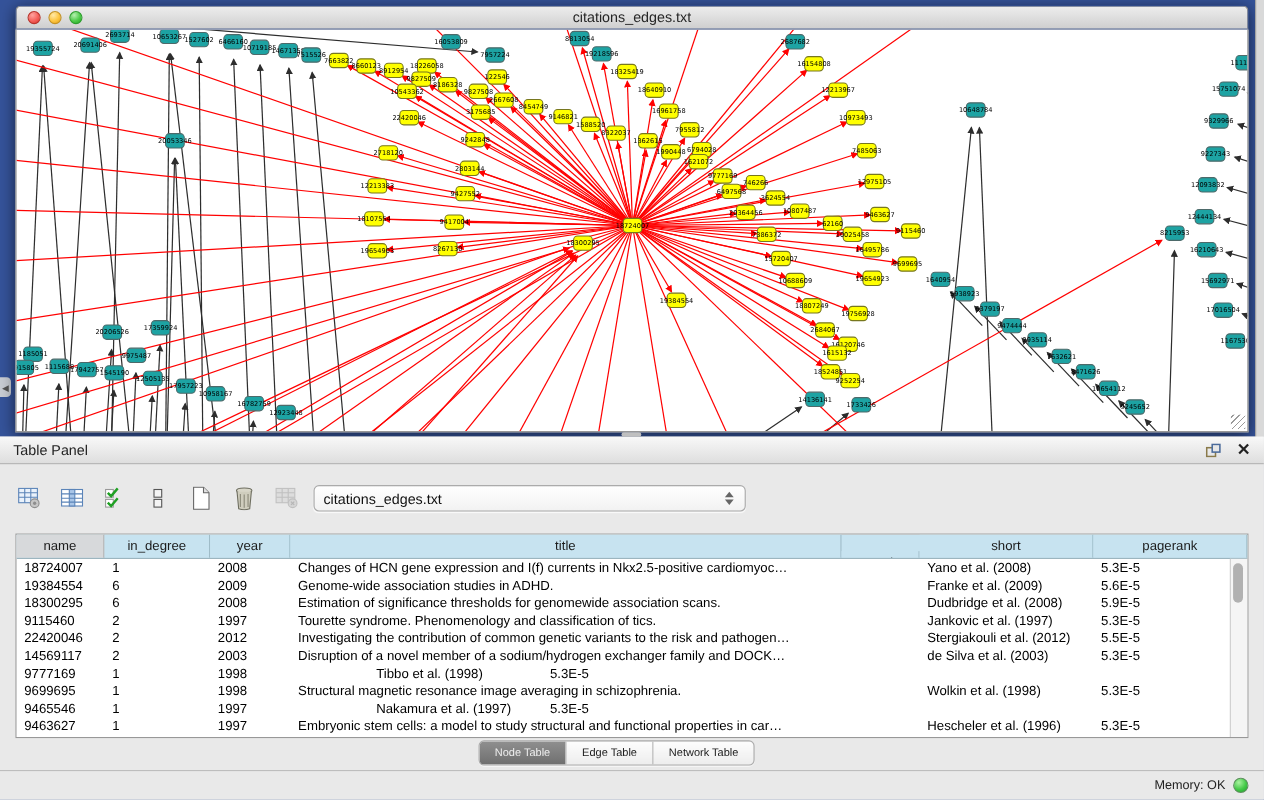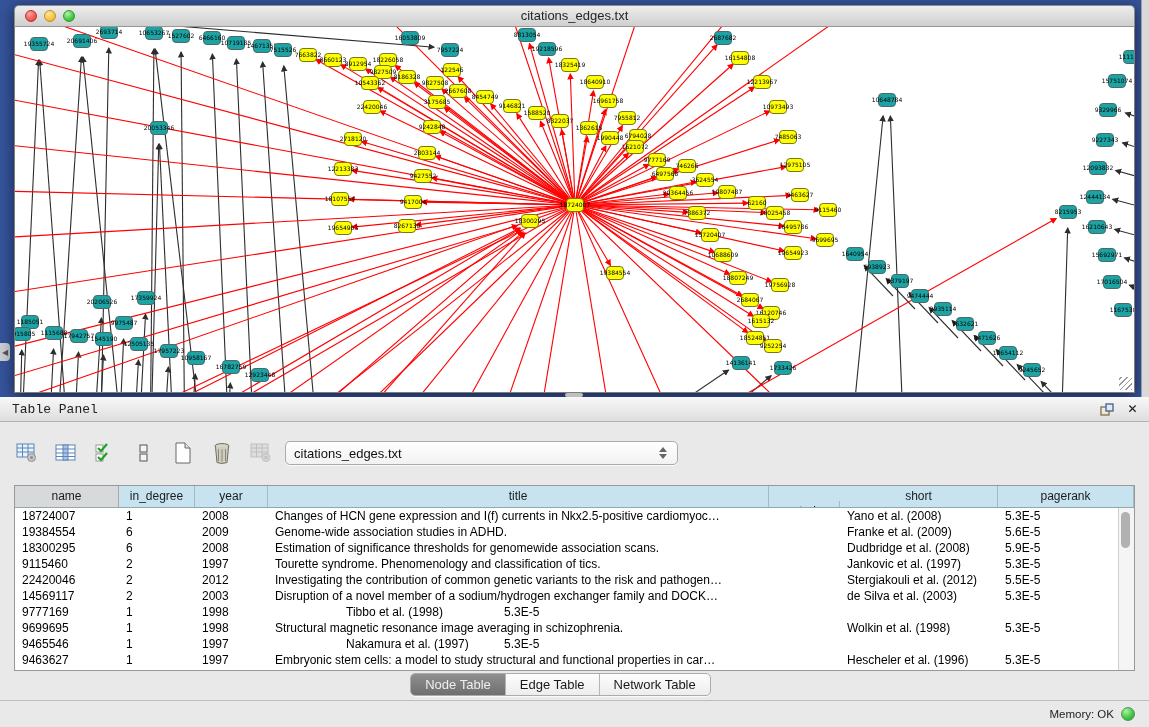--- a/index.html
+++ b/index.html
@@ -30,21 +30,21 @@
   .be{stroke:#2d2d2d;stroke-width:1.1;}
   .node-rect-y{fill:#ffff00;stroke:#77771f;stroke-width:1;}
   .node-rect-t{fill:#1da3a3;stroke:#4d6a6a;stroke-width:1;}
   .node-label{font-family:"DejaVu Sans",sans-serif;font-size:6px;fill:#000;text-anchor:middle;}
   .resize-grip{position:absolute;right:2px;bottom:2px;width:13px;height:13px;
        background:repeating-linear-gradient(315deg,#9a9a9a 0 1px,transparent 1px 4px);}
 
   
   .table-panel{position:absolute;left:0;top:397px;width:1149px;height:330px;background:#e9e9e9;}
   .tp-header{height:25px;background:linear-gradient(#f8f8f8,#dedede);border-bottom:1px solid #b3b3b3;
-             display:flex;align-items:center;padding:0 12px;box-sizing:border-box;position:relative;font-family:Liberation Mono, monospace;}
+             display:flex;align-items:center;padding:0 12px;box-sizing:border-box;position:relative;}
   .tp-title{font-size:13px;color:#222;}
   .tp-actions{margin-left:auto;display:flex;align-items:center;gap:14px;}
   .float-icon svg{display:block;}
   .close-icon{font-size:15px;font-weight:bold;color:#222;line-height:15px;cursor:default;}
 
   .tp-toolbar{position:absolute;left:14px;top:38px;height:36px;display:flex;align-items:center;gap:13px;}
   .tbtn{width:26px;height:26px;display:flex;align-items:center;justify-content:center;}
   .fx{font-family:"Liberation Serif",serif;font-style:italic;font-weight:bold;font-size:15px;color:#222;}
   .combo{position:absolute;left:285px;top:44px;width:393px;height:24px;background:linear-gradient(#ffffff,#f2f2f2);
          border:1px solid #ababab;border-radius:5px;box-sizing:border-box;display:flex;align-items:center;
@@ -61,29 +61,29 @@
   .grid-inner{display:flex;flex:1;min-height:0;}
   .grid-cols{flex:1;display:flex;flex-direction:column;min-width:0;}
   .thead{display:flex;height:21px;flex:0 0 21px;background:#c7e3f0;border-bottom:1px solid #8fa8b2;}
   .th{font-size:12px;color:#1c1c1c;text-align:center;line-height:20px;border-right:1px solid #9fbcc8;
       box-sizing:border-box;white-space:nowrap;overflow:hidden;background:#c7e3f0;}
   .th.th-name{background:#d7d9db;border-right:1px solid #a9a9a9;}
   .tbody{flex:1;overflow:hidden;}
   .tr{display:flex;height:16px;}
   .td{font-size:12px;color:#000;line-height:16px;padding-left:7px;box-sizing:border-box;
       white-space:nowrap;overflow:hidden;}
-  .c0{width:104px;}.c1{width:76px;}.c2{width:73px;}.c3{width:501px;}.c4{width:71px;margin-top:15px;}.c5{width:158px;}.c6{flex:1;}
+  .c0{width:80px;}.c1{width:96px;}.c2{width:73px;}.c3{width:501px;}.c4{width:71px;margin-top:15px;}.c5{width:158px;}.c6{flex:1;}
   .vscroll{flex:0 0 15px;background:#f5f5f5;border-left:1px solid #cfcfcf;position:relative;}
   .vthumb{position:absolute;left:2px;top:4px;width:9px;height:36px;background:#b1b1b1;border-radius:5px;}
 
   
   .tabs{position:absolute;left:0;top:276px;width:1121px;display:flex;justify-content:center;}
   .segctl{display:flex;border:1px solid #ababab;border-radius:5px;overflow:hidden;height:21px;
           background:linear-gradient(#fdfdfd,#ededed);box-shadow:0 1px 0 rgba(255,255,255,.7);}
-  .seg{font-size:13px;line-height:21px;padding:0 14px;color:#1a1a1a;border-right:1px solid #b5b5b5;cursor:default;}
+  .seg{font-size:10px;line-height:21px;padding:0 14px;color:#1a1a1a;border-right:1px solid #b5b5b5;cursor:default;}
   .seg:last-child{border-right:none;}
   .seg.active{background:linear-gradient(#8f8f8f,#6f6f6f);color:#efefef;}
 
   
   .statusbar{position:absolute;left:0;top:303px;width:1149px;height:27px;border-top:1px solid #bdbdbd;
              display:flex;align-items:center;justify-content:flex-end;padding:0 14px;box-sizing:border-box;gap:7px;}
   .mem-label{font-size:11.5px;color:#222;}
   .mem-dot{width:14px;height:14px;border-radius:50%;
            background:radial-gradient(circle at 35% 28%,#a9f3a0,#43c947 55%,#1f9e2a);border:1px solid #5c8f5c;box-sizing:border-box;}
   .splitter-grip{position:absolute;left:565px;top:-4px;width:18px;height:4px;border-radius:2px;background:#bfbfbf;}

